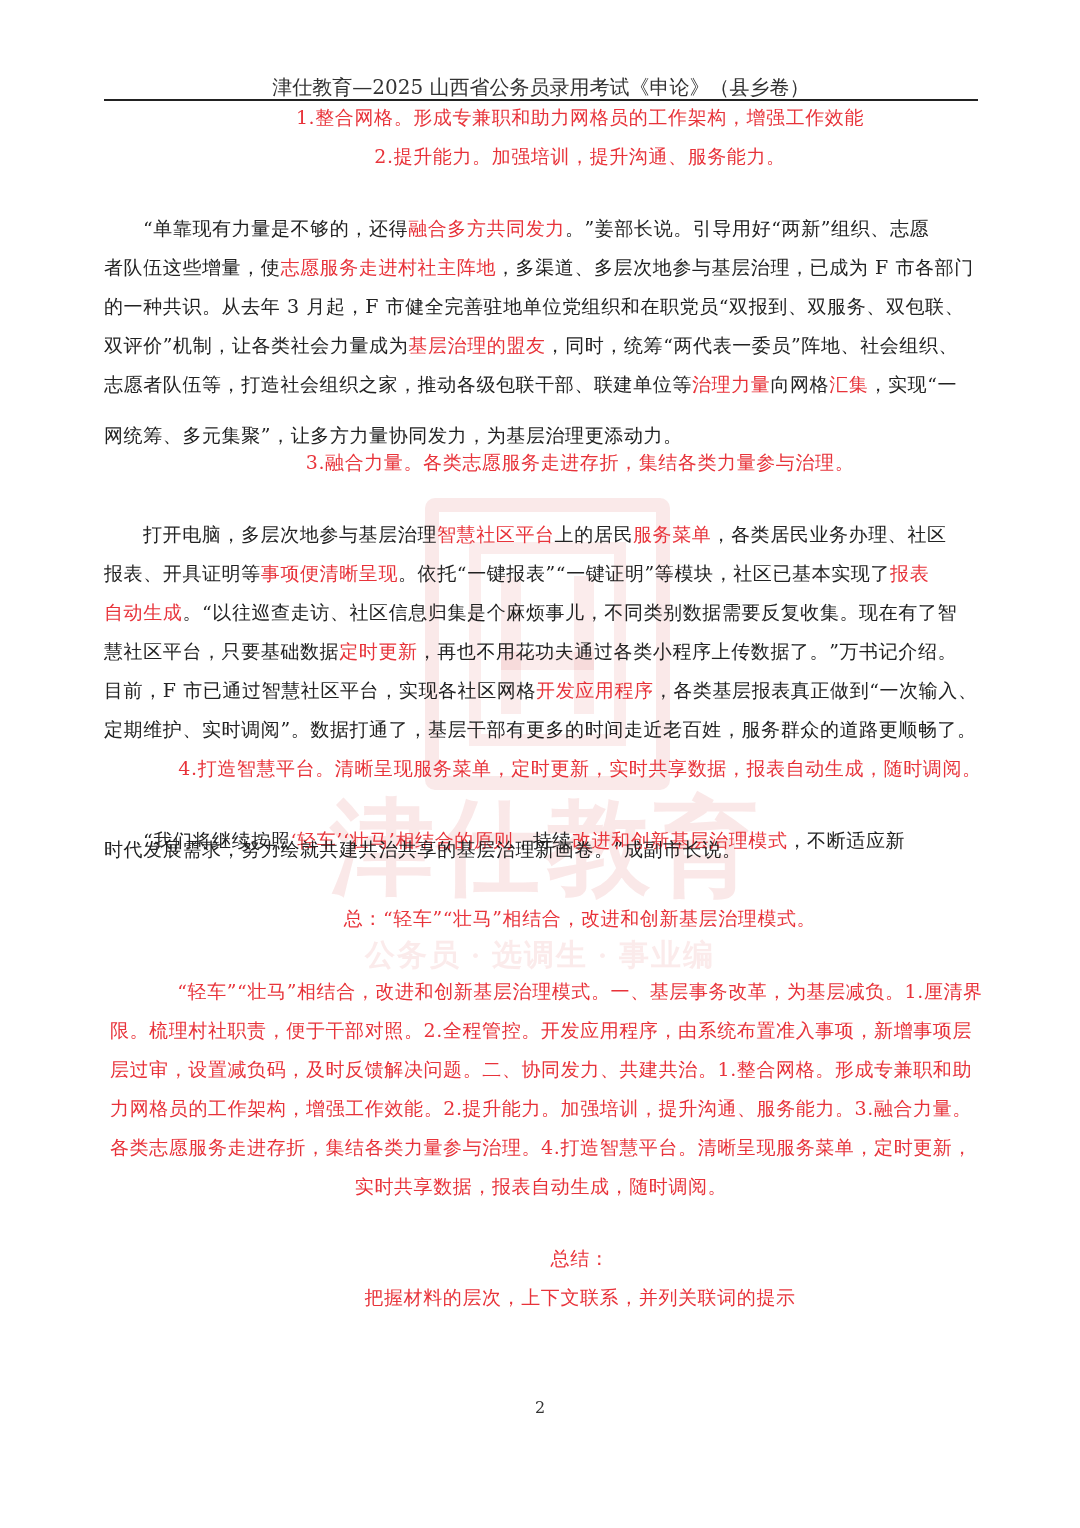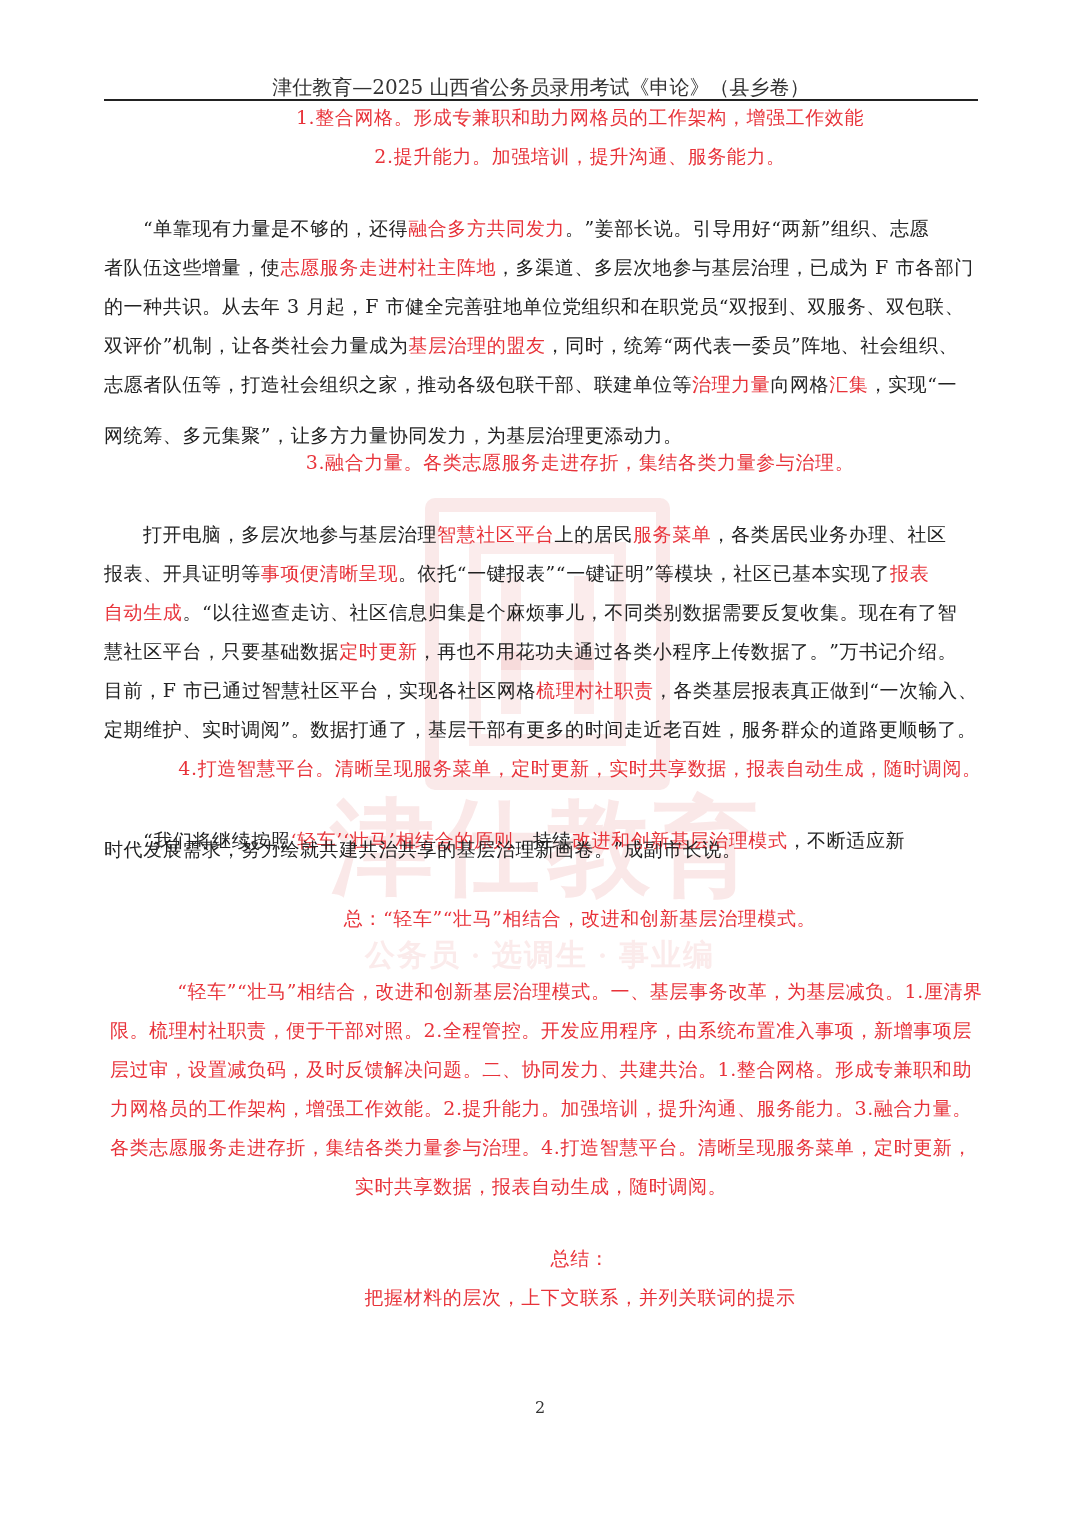--- a/index.html
+++ b/index.html
@@ -88,21 +88,21 @@
   <div class="line blk" style="top:560px">
     <span>报表、开具证明等</span><span class="red">事项便清晰呈现</span><span>。依托“一键报表”“一键证明”等模块，社区已基本实现了</span><span class="red">报表</span>
   </div>
   <div class="line blk" style="top:599px">
     <span class="red">自动生成</span><span>。“以往巡查走访、社区信息归集是个麻烦事儿，不同类别数据需要反复收集。现在有了智</span>
   </div>
   <div class="line blk" style="top:638px">
     <span>慧社区平台，只要基础数据</span><span class="red">定时更新</span><span>，再也不用花功夫通过各类小程序上传数据了。”万书记介绍。</span>
   </div>
   <div class="line blk" style="top:677px">
-    <span>目前，F 市已通过智慧社区平台，实现各社区网格</span><span class="red">梳理村社职责</span><span>，各类基层报表真正做到“一次输入、</span>
+    <span>目前，F 市已通过智慧社区平台，实现各社区网格</span><span class="red">开发应用程序</span><span>，各类基层报表真正做到“一次输入、</span>
   </div>
   <div class="line blk" style="top:716px">
     <span>定期维护、实时调阅”。数据打通了，基层干部有更多的时间走近老百姓，服务群众的道路更顺畅了。</span>
   </div>
   <div class="line indent red" style="top:755px">4.打造智慧平台。清晰呈现服务菜单，定时更新，实时共享数据，报表自动生成，随时调阅。</div>
 
   <div class="line indent blk" style="top:827px">
     <span>“我们将继续按照</span><span class="red">‘轻车’‘壮马’相结合的原则</span><span>，持续</span><span class="red">改进和创新基层治理模式</span><span>，不断适应新</span>
   </div>
   <div class="line blk" style="top:836px">

